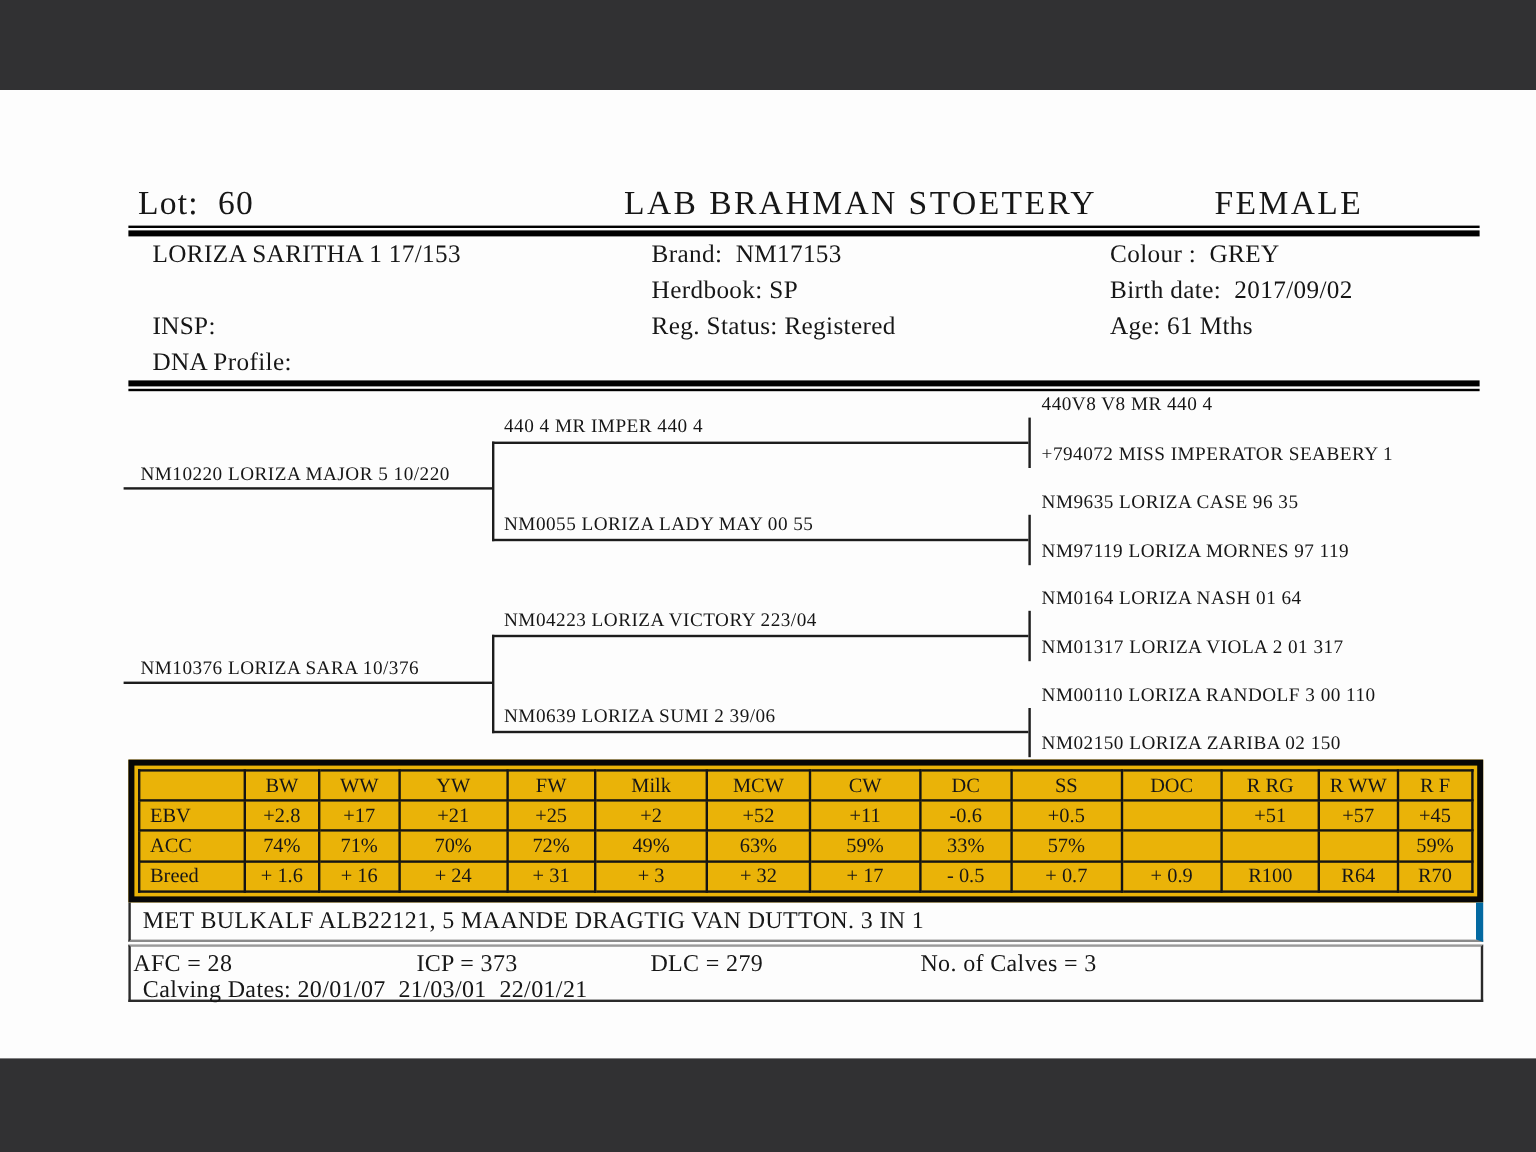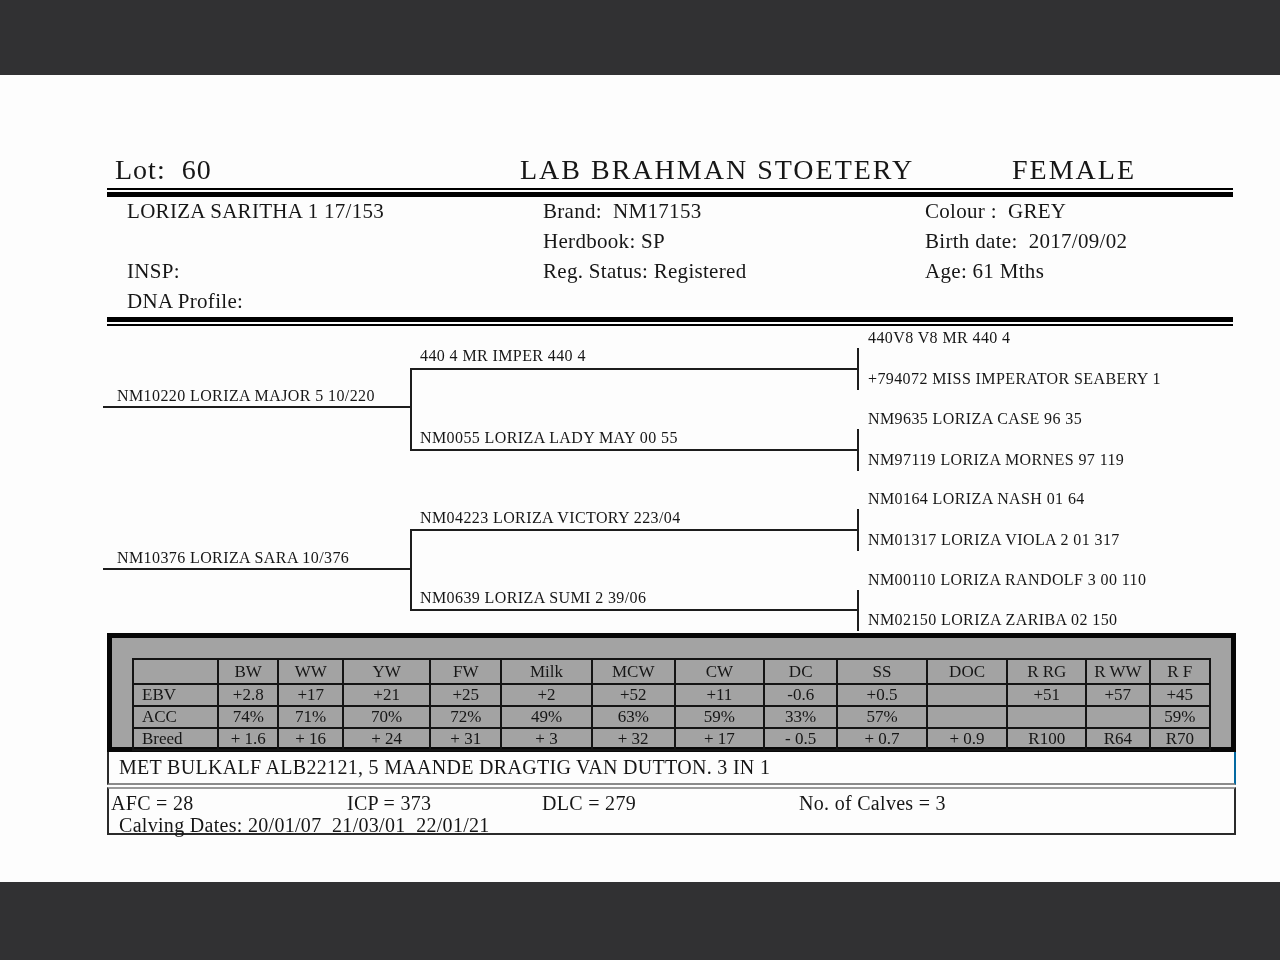--- a/index.html
+++ b/index.html
@@ -22,31 +22,31 @@
   
   .info{font-size:21px;letter-spacing:.3px;}
   .c1{left:127px;} .c2{left:543px;} .c3{left:925px;}
   .r1{top:200px;} .r2{top:230px;} .r3{top:260px;} .r4{top:290px;}
 
   
   .ped{font-size:16px;letter-spacing:.4px;}
 
   
   .tblwrap{position:absolute;left:107px;top:633px;width:1129px;height:119px;
-           border:5px solid #070707;box-sizing:border-box;padding:20px;background:#a3a3a3;}
+           border:5px solid #070707;box-sizing:border-box;padding:3px;background:#eab308;}
   table.ebv{border-collapse:collapse;width:100%;height:100%;table-layout:fixed;
             font-size:17px;font-family:"Liberation Serif","DejaVu Serif",serif;}
   table.ebv th,table.ebv td{border:2px solid #141414;text-align:center;padding:0;
             font-weight:normal;overflow:hidden;}
   table.ebv tr.hd{height:25px;}
   td.rowlabel{text-align:left !important;padding-left:8px !important;}
 
   
   .metbox{position:absolute;left:107px;top:752px;width:1129px;height:33px;box-sizing:border-box;
-          border-left:2px solid #2a2a2a;border-right:2px solid #0369a1;border-bottom:2px solid #8a8a8a;}
+          border-left:2px solid #2a2a2a;border-right:6px solid #0369a1;border-bottom:2px solid #8a8a8a;}
   .metbox span{position:absolute;left:10px;top:4px;font-size:20px;letter-spacing:.3px;white-space:pre;}
   .statbox{position:absolute;left:107px;top:787px;width:1129px;height:48px;box-sizing:border-box;
           border:2px solid #2a2a2a;border-top:2px solid #9a9a9a;}
   .statbox .s{position:absolute;font-size:20px;letter-spacing:.3px;white-space:pre;}
 </style>
 </head>
 <body>
 
 <div class="page">
 
@@ -197,17 +197,17 @@
   </div>
 
   <div class="metbox">
     <span>MET BULKALF ALB22121, 5 MAANDE DRAGTIG VAN DUTTON. 3 IN 1</span>
   </div>
 
   <div class="statbox">
     <span class="s" style="left:2px;top:3px;">AFC = 28</span>
     <span class="s" style="left:238px;top:3px;">ICP = 373</span>
     <span class="s" style="left:433px;top:3px;">DLC = 279</span>
-    <span class="s" style="left:658px;top:3px;margin-left:32px;">No. of Calves = 3</span>
+    <span class="s" style="left:658px;top:3px;">No. of Calves = 3</span>
     <span class="s" style="left:10px;top:25px;">Calving Dates: 20/01/07  21/03/01  22/01/21</span>
   </div>
 
 </div>
 
 </body></html>

